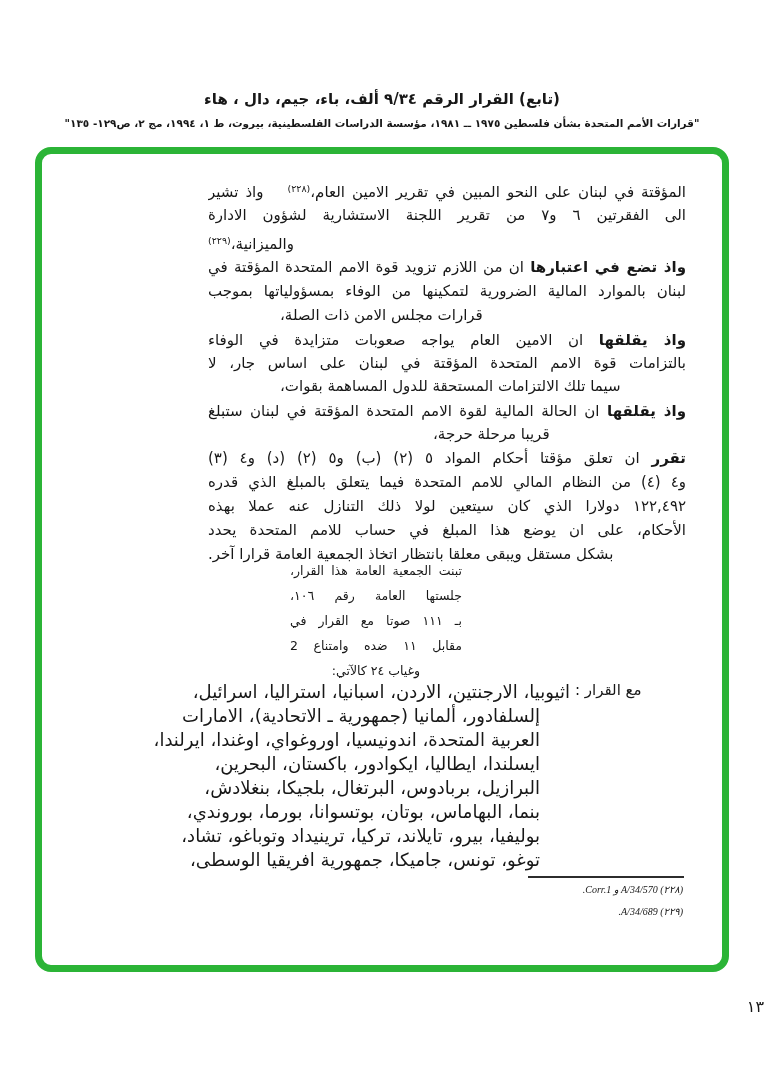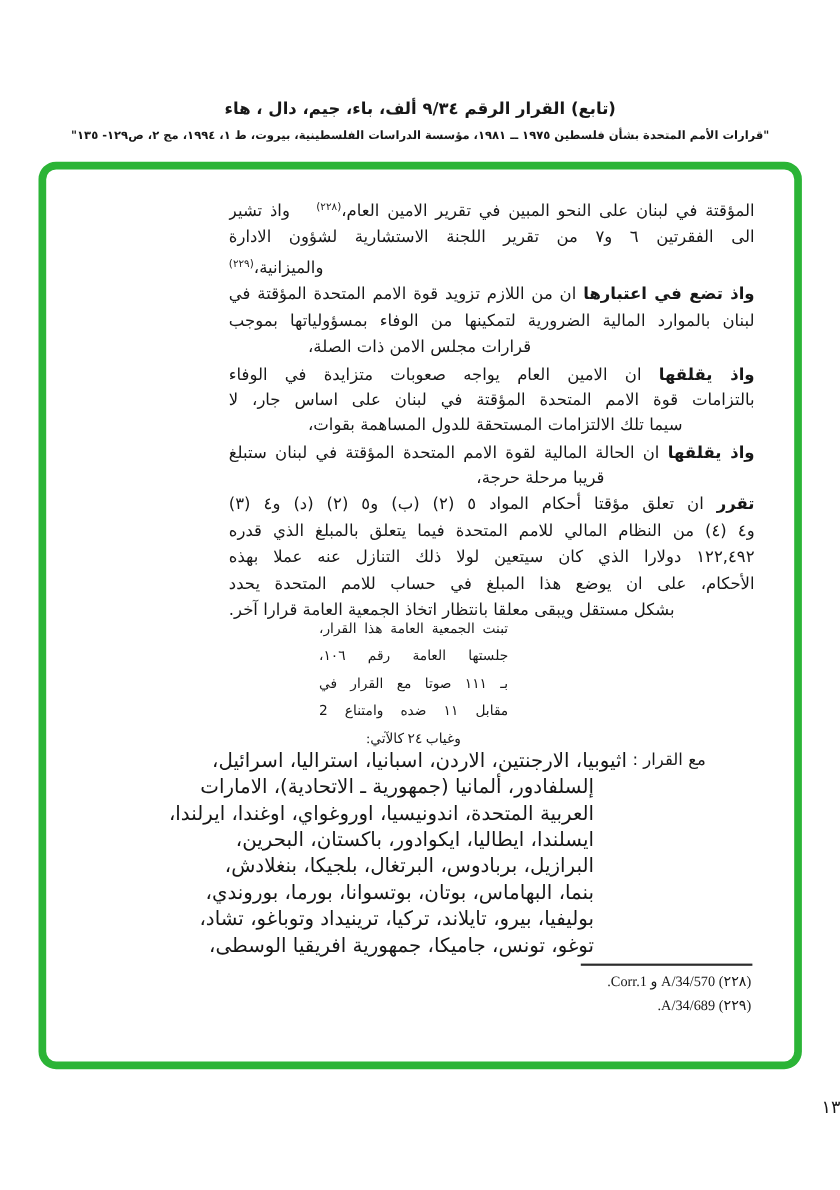--- a/index.html
+++ b/index.html
@@ -24,33 +24,33 @@
   .me { position:absolute; direction:rtl; font-size:15px; line-height:22px;
         white-space:nowrap; }
   .lead { font-weight:bold; }
   sup.fnref { font-size:9.5px; vertical-align:5px;text-align:center; }
   .gapb { margin-right:24px; }
 
   
   .ad { position:absolute; left:290px; width:172px; direction:rtl;
         font-size:12.5px; line-height:22px; height:24px; overflow:hidden;
         text-align:justify; text-align-last:justify; }
-  .ad.c { text-align:left; text-align-last:center;font-family:Liberation Serif, serif; }
+  .ad.c { text-align:left; text-align-last:center; }
 
   
   .vlabel { position:absolute; left:575px; width:85px; direction:rtl;
             text-align:left; font-size:15px; white-space:nowrap; }
   .vt { position:absolute; direction:rtl; font-size:18px; line-height:22px;
         white-space:nowrap; }
 
   
   .fnsep { position:absolute; left:528px; top:876px; width:156px; height:2px;
            background:#2c2c2c; }
   .fn { position:absolute; right:81px; direction:rtl; white-space:nowrap;
-        font-family:"Liberation Serif","DejaVu Sans", serif; font-size:13px; }
+        font-family:"Liberation Serif","DejaVu Sans", serif; font-size:10px;font-style:italic; }
 
   .pgnum { position:absolute; top:997px; left:0; right:0; text-align:right;
            font-weight:normal; font-size:16px; }
 </style>
 </head>
 <body>
 
 <div class="page">
 
   <div class="hdr1">(تابع) القرار الرقم ٩/٣٤ ألف، باء، جيم، دال ، هاء</div>

